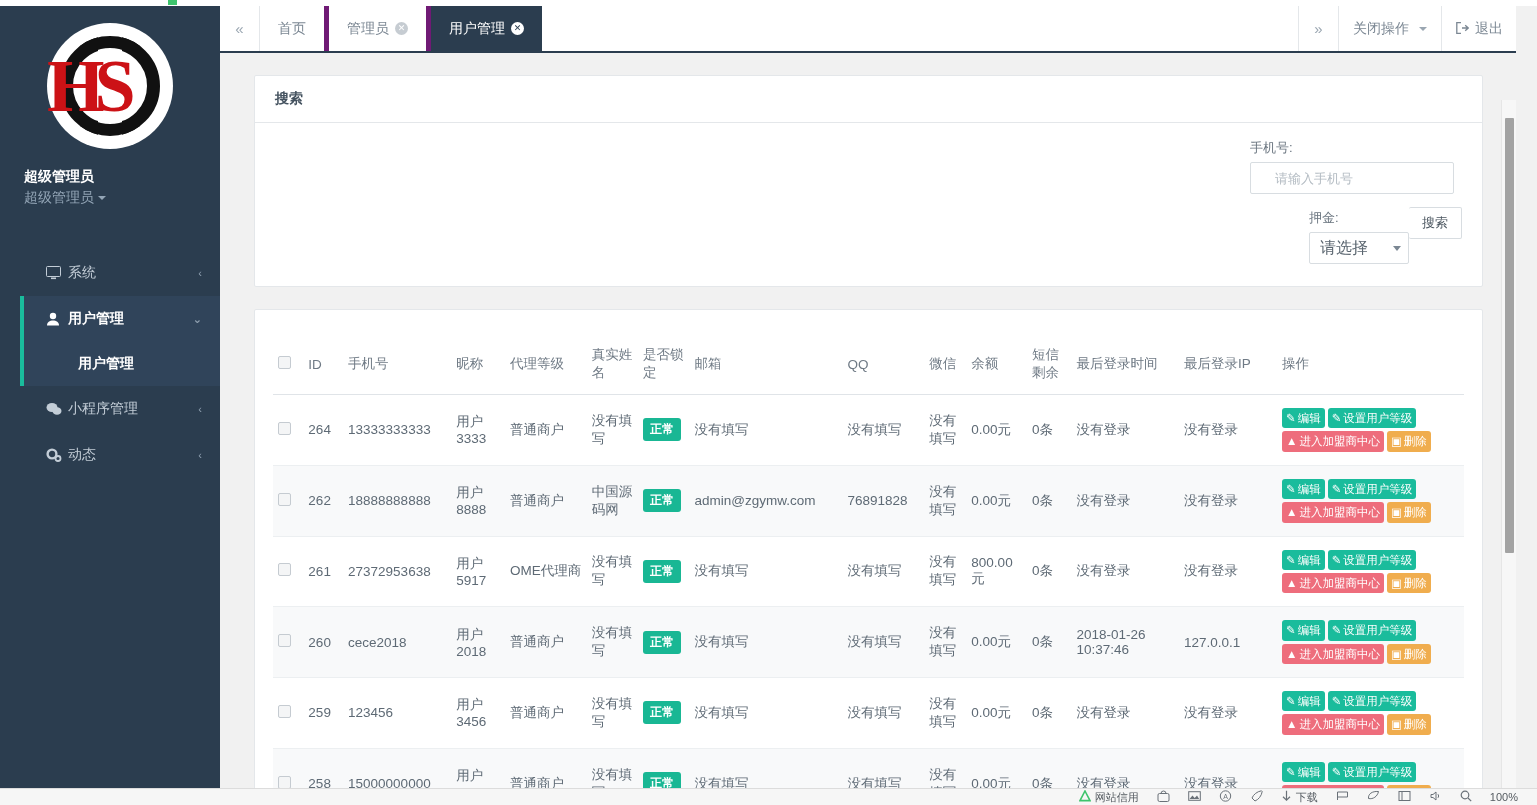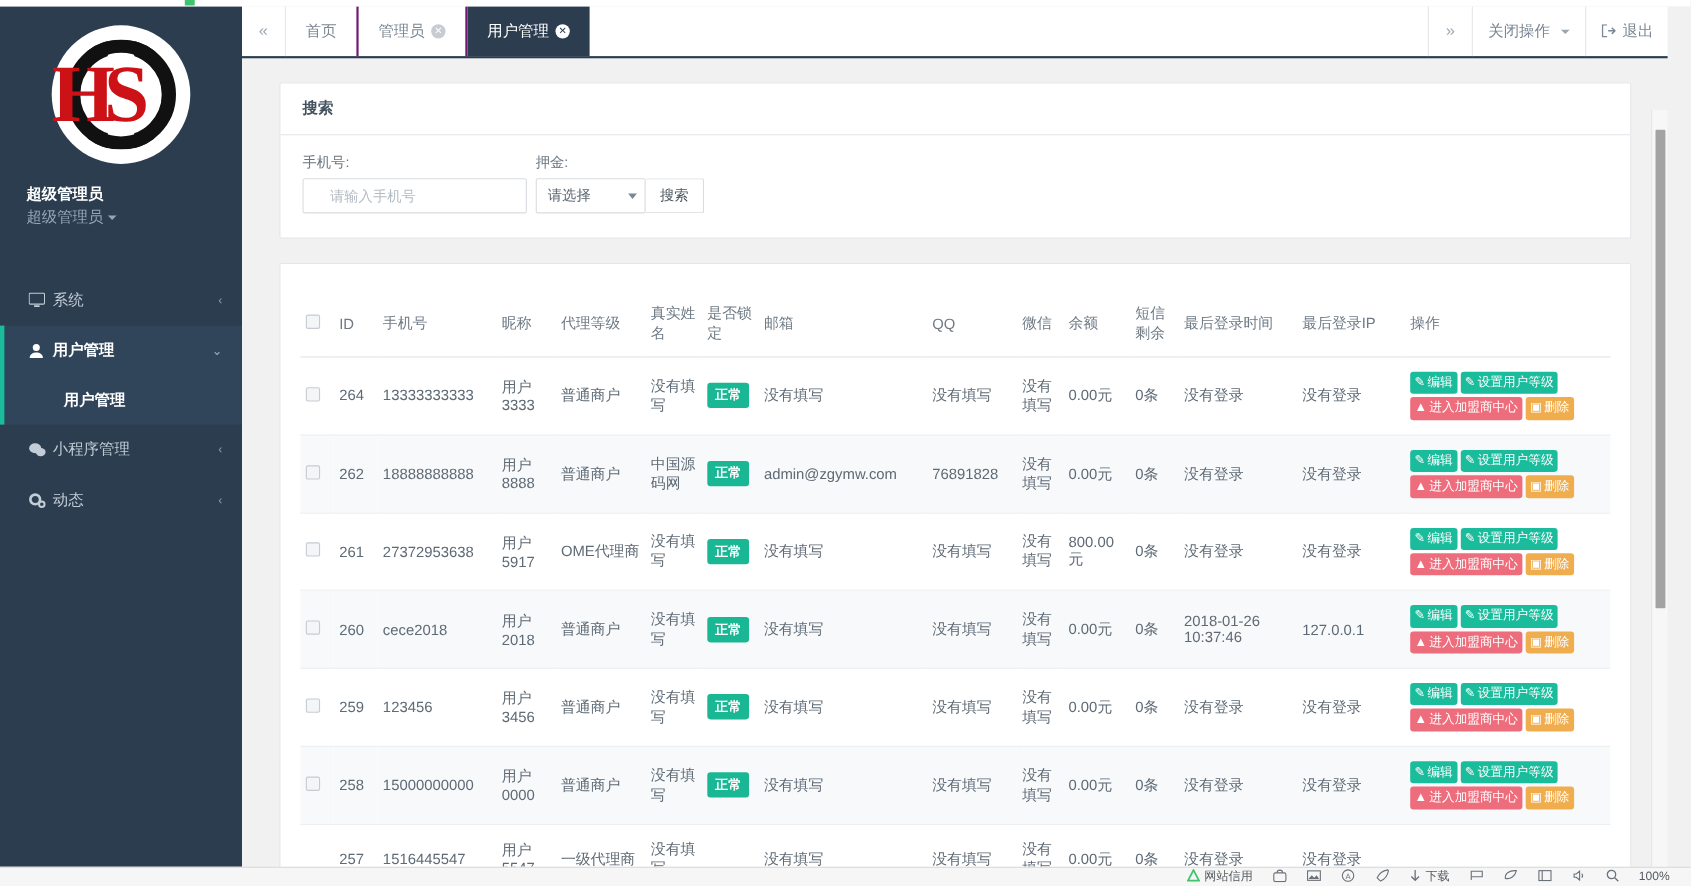--- a/index.html
+++ b/index.html
@@ -87,21 +87,21 @@
   }
   .nav-item .n-lbl { flex: 1; }
   .nav-item .n-arrow { font-size: 11px; color: #8fa0b0; }
   .nav-group.open { background: #30445a; }
   .nav-group.open > .nav-item { color: #ffffff; font-weight: bold; }
   .nav-group.open > .nav-item .n-ico { color: #ffffff; }
   .nav-group.open::before {
     content: ""; position: absolute; left: 0; width: 4px; height: 100%;
     background: #1abc9c;
   }
-  .nav-group { position: relative; }
+  .nav-group { position: relative; margin-left: 20px; }
   .sub-item {
     height: 44px; display: flex; align-items: center;
     padding-left: 58px; color: #ffffff; font-size: 14px; font-weight: bold;
     cursor: pointer;
   }
 
   
   .main {
     position: absolute; left: 220px; top: 6px;
     width: 1297px; height: 782px; background: #f1f1f1;
@@ -117,21 +117,21 @@
   .tb-collapse, .tb-expand {
     width: 40px; display: flex; align-items: center; justify-content: center;
     color: #9aa6b1; font-size: 15px; cursor: pointer;
     border-right: 1px solid #e4e7ea;
   }
   .tb-expand { border-right: none; border-left: 1px solid #e4e7ea; }
   .tabs { display: flex; align-items: stretch; flex: 1; }
   .tab {
     display: flex; align-items: center; gap: 6px;
     padding: 0 18px; font-size: 14px; color: #7b8793;
-    border-right: 2px solid #701a75; cursor: pointer;
+    border-right: 5px solid #701a75; cursor: pointer;
   }
   .tab.active { background: #2b3d4f; color: #ffffff; border-right: none; }
   .tab .x {
     width: 13px; height: 13px; border-radius: 50%;
     background: #c6ccd2; color: #ffffff; font-size: 9px;
     display: flex; align-items: center; justify-content: center;
     line-height: 1;
   }
   .tab.active .x { background: #ffffff; color: #2b3d4f; }
   .tb-right { display: flex; align-items: stretch; }
@@ -150,35 +150,35 @@
   .panel {
     background: #ffffff; border: 1px solid #e4e7ea; border-radius: 2px;
   }
   .panel-head {
     height: 47px; display: flex; align-items: center; padding: 0 20px;
     font-size: 14px; font-weight: bold; color: #44525f;
     border-bottom: 1px solid #e4e7ea;
   }
   .panel-body { padding: 14px 20px 22px 20px; }
 
-  .form-row { display: flex; align-items: flex-end; gap: 0; }
+  .form-row { display: flex; align-items: flex-end; gap: 13px; flex-direction: column; }
   .field { margin-right: 8px; }
   .field-label {
     font-size: 13px; color: #6b7680; line-height: 22px; margin-bottom: 3px;
   }
   .txt-input {
     width: 204px; height: 32px; border: 1px solid #d8dde1; border-radius: 2px;
     padding: 0 24px; font-size: 13px; color: #333; background: #fff;
     font-family: inherit;
   }
   .txt-input::placeholder { color: #b4bcc3; }
   .sel-wrap { position: relative; }
   .sel-input {
     width: 100px; height: 32px; border: 1px solid #d8dde1; border-radius: 2px;
-    padding: 0 22px 0 10px; font-size: 13px; color: #5b6670; background: #fff;
+    padding: 0 22px 0 10px; font-size: 16px; color: #5b6670; background: #fff;
     display: flex; align-items: center; cursor: pointer;
   }
   .sel-wrap .caret {
     position: absolute; right: 8px; top: 14px;
     width: 0; height: 0;
     border-left: 4px solid transparent; border-right: 4px solid transparent;
     border-top: 5px solid #7b8793;
   }
   .btn-plain {
     height: 32px; padding: 0 13px; border: 1px solid #d8dde1;
@@ -387,21 +387,21 @@
     <div class="content">
 
       <div class="panel">
         <div class="panel-head">搜索</div>
         <div class="panel-body">
           <div class="form-row">
             <div class="field">
               <div class="field-label">手机号:</div>
               <input class="txt-input" type="text" placeholder="请输入手机号" style="">
             </div>
-            <div class="field" style="display:flex;align-items:flex-end;margin-right:0">
+            <div class="field" style="display:flex;align-items:flex-start;margin-right:0">
               <div>
                 <div class="field-label">押金:</div>
                 <div class="sel-wrap">
                   <div class="sel-input">
                     <span>请选择</span>
                   </div>
                   <span class="caret"></span>
                 </div>
               </div>
               <button class="btn-plain">搜索</button>

